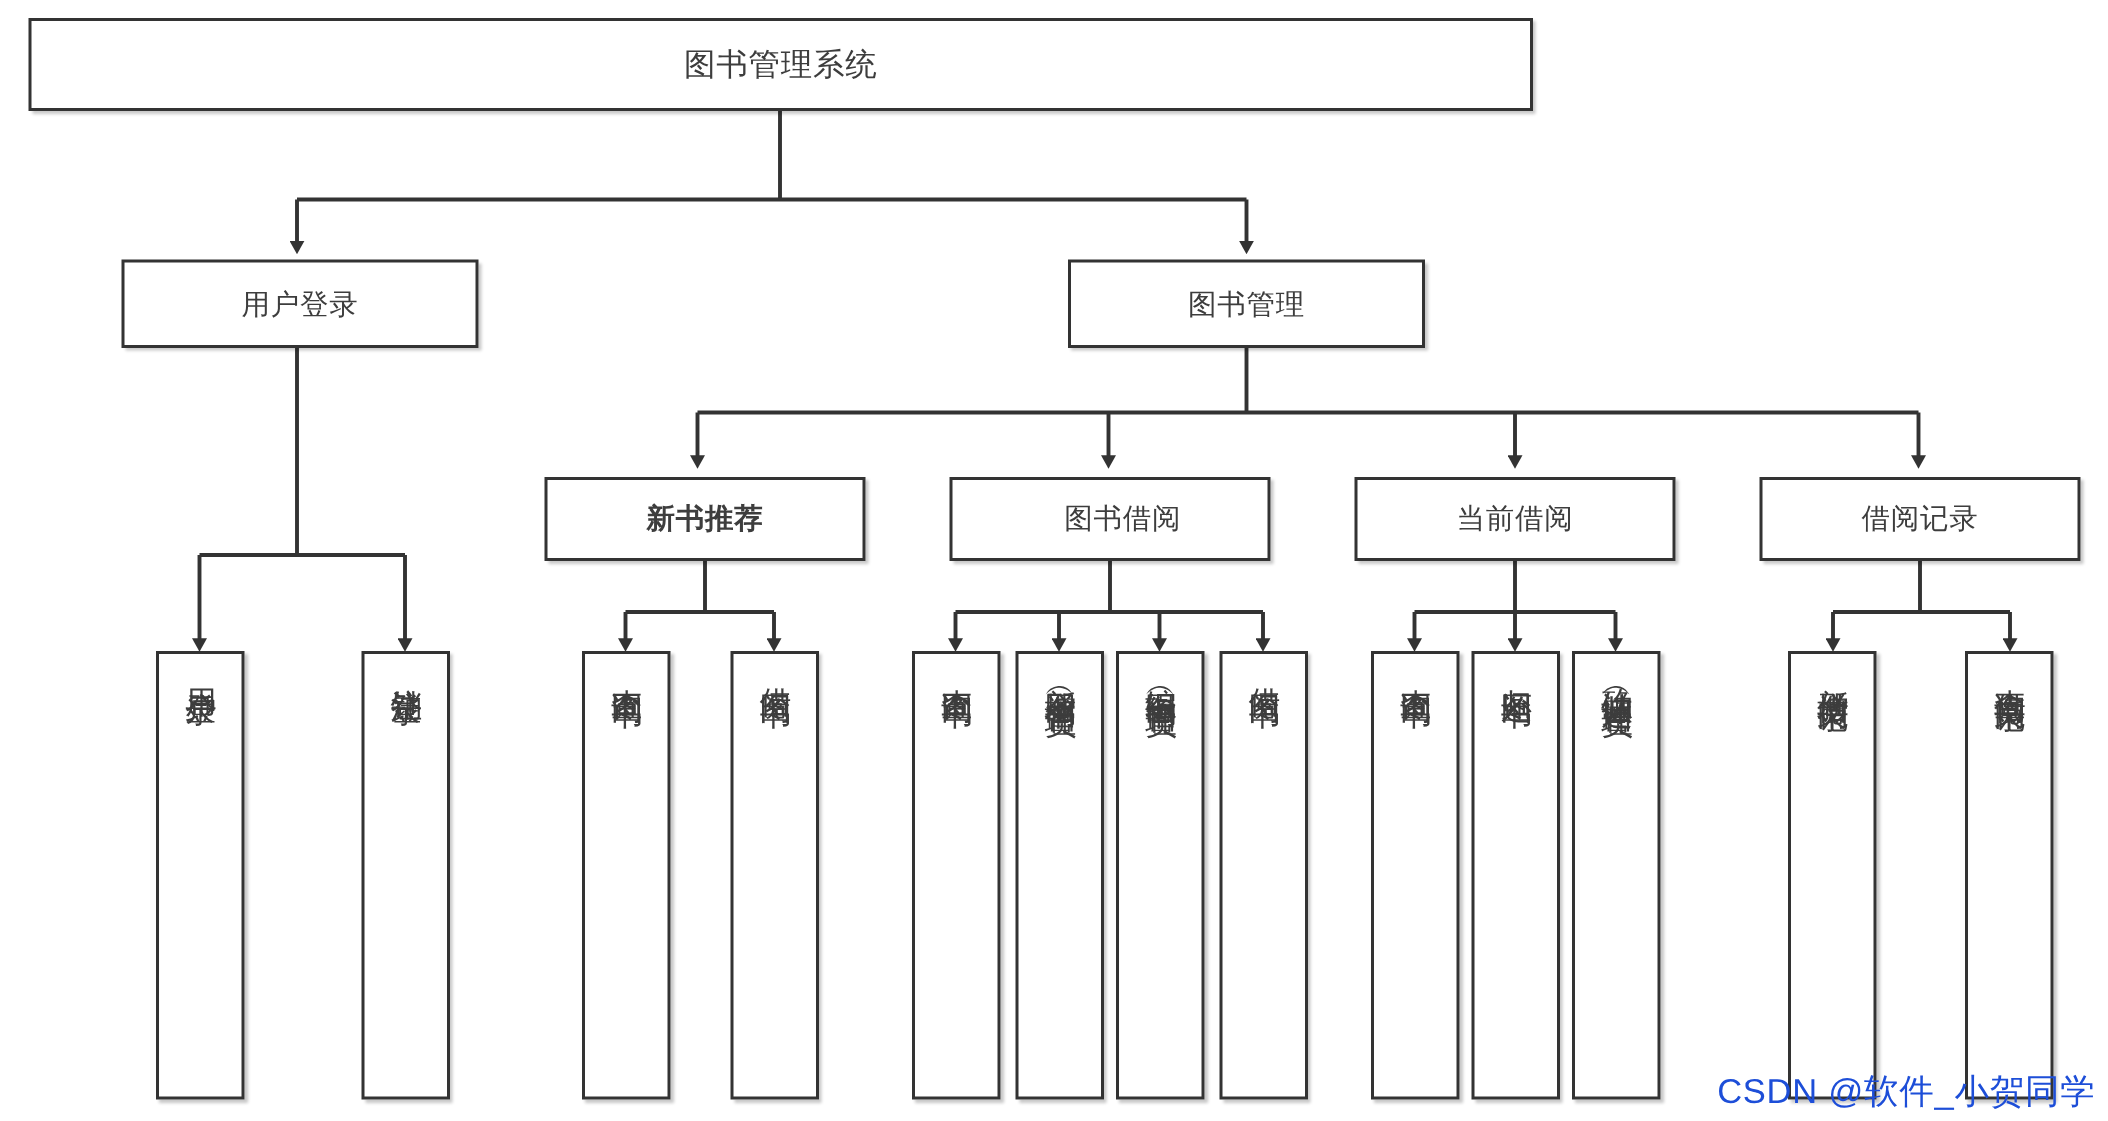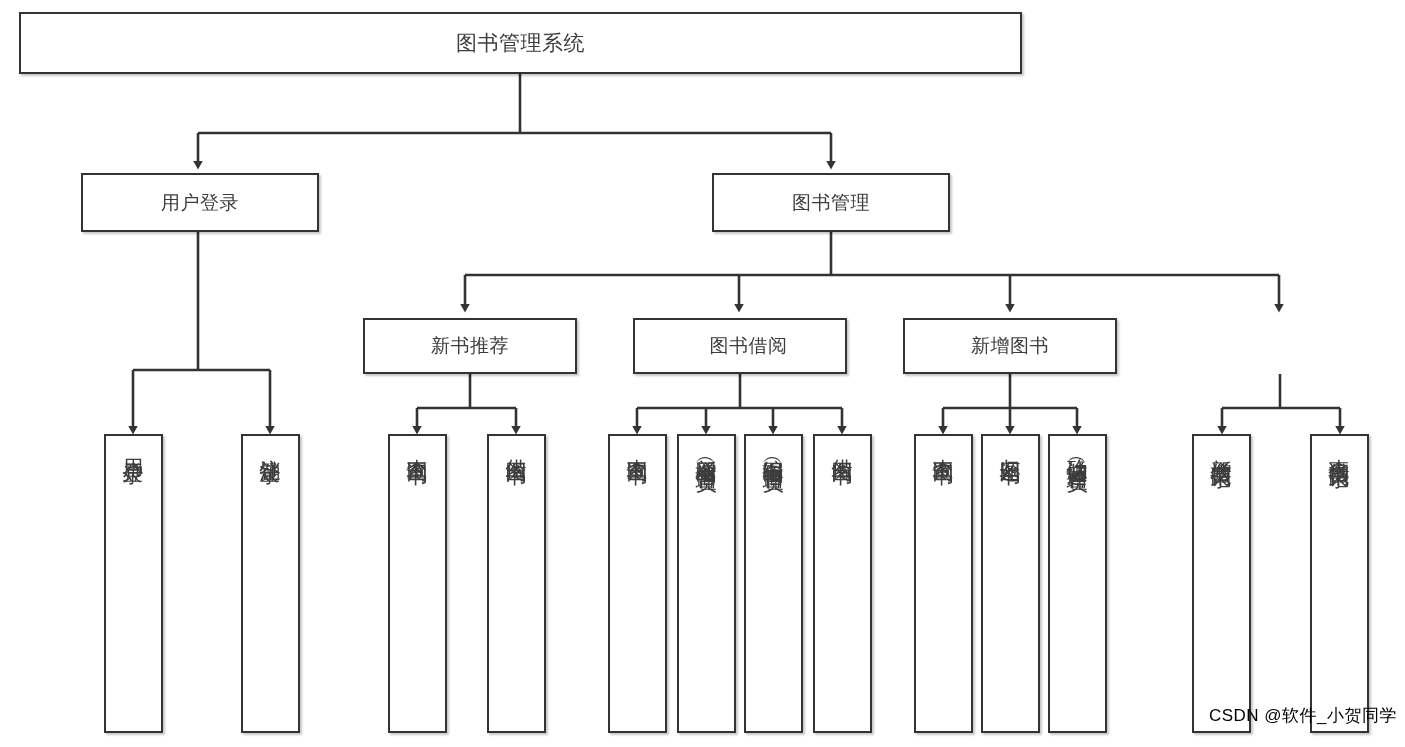--- a/index.html
+++ b/index.html
@@ -63,23 +63,23 @@
     font-size: 21px;
     line-height: 1;
     letter-spacing: 2px;
     white-space: nowrap;
     text-align: center;
   }
   
   #watermark {
     position: absolute;
     right: 8px;
-    bottom: 20px;
-    font-size: 17px;
-    color: #000000;
+    bottom: 4px;
+    font-size: 23px;
+    color: #1d4ed8;
     white-space: nowrap;
     letter-spacing: 0.5px;
   }
 </style>
 </head>
 <body>
 
 <div id="canvas">
 
   <svg id="wires" viewBox="0 0 1405 747" xmlns="http://www.w3.org/2000/svg">
@@ -137,32 +137,35 @@
   </div>
 
   <div class="node branch" style="left:81px; top:173px; width:238px; height:59px;">
     <span class="label">用户登录</span>
   </div>
 
   <div class="node branch" style="left:712px; top:173px; width:238px; height:59px;">
     <span class="label">图书管理</span>
   </div>
 
-  <div class="node branch" style="left:363px; top:318px; width:214px; height:56px;">
+  <div class="node branch" style="left:363px; top:318px; width:214px; height:56px;font-weight:bold;">
     <span class="label">新书推荐</span>
   </div>
 
   <div class="node branch" style="left:633px; top:318px; width:214px; height:56px;padding-left:17px;">
     <span class="label">图书借阅</span>
   </div>
 
   <div class="node branch" style="left:903px; top:318px; width:214px; height:56px;">
-    <span class="label">新增图书</span>
-  </div>
-
+    <span class="label">当前借阅</span>
+  </div>
+
+  <div class="node branch" style="left:1173px; top:318px; width:214px; height:56px;">
+    <span class="label">借阅记录</span>
+  </div>
 
   <div class="node leaf" style="left:104px; top:434px; width:59px; height:299px;">
     <span class="label">用户登录</span>
   </div>
 
   <div class="node leaf" style="left:241px; top:434px; width:59px; height:299px;">
     <span class="label">注销登录</span>
   </div>
 
   <div class="node leaf" style="left:388px; top:434px; width:59px; height:299px;">

